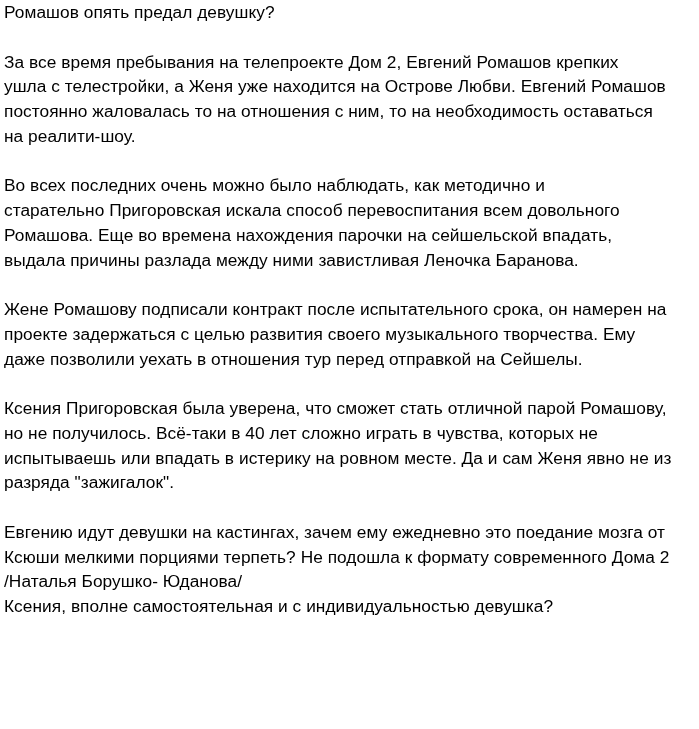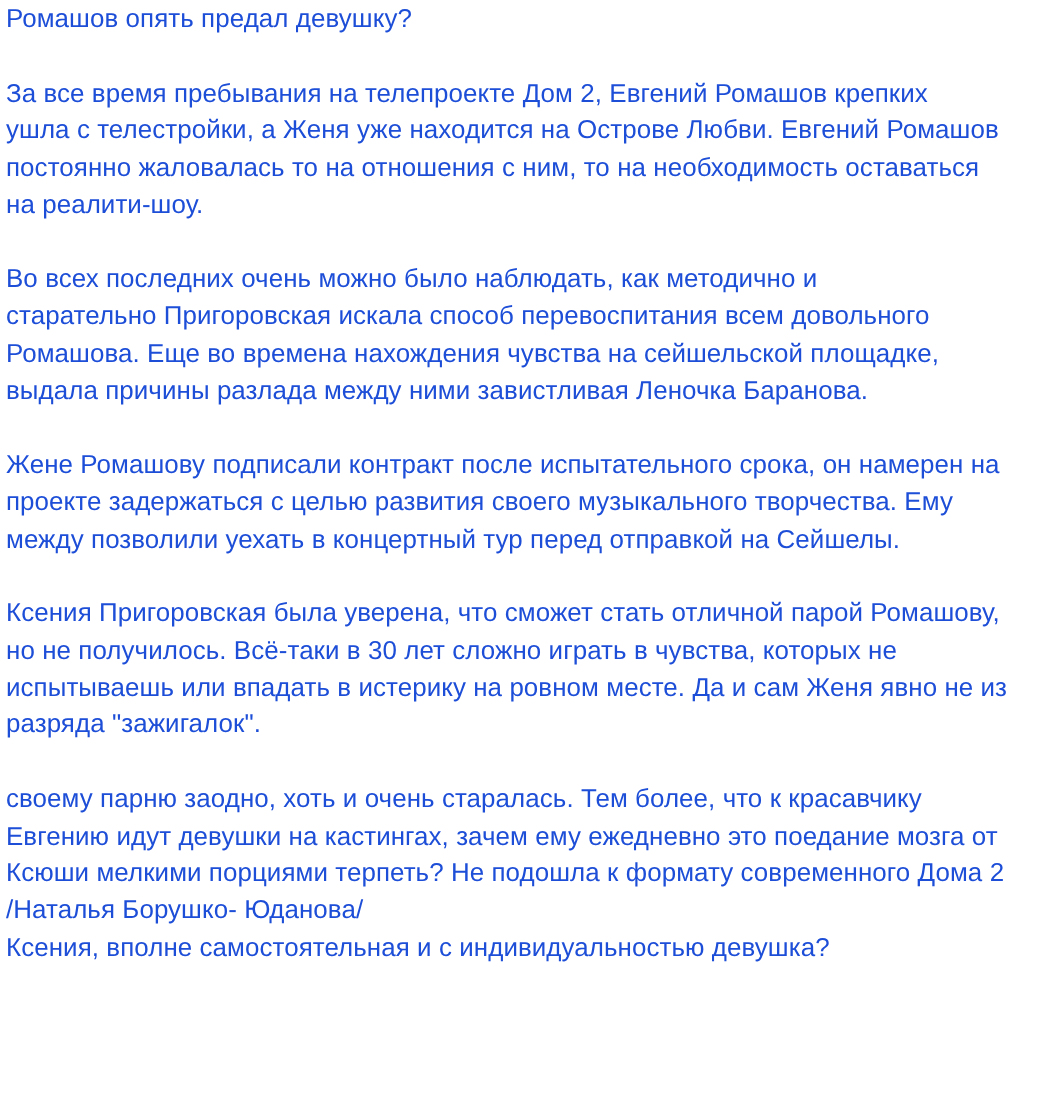--- a/index.html
+++ b/index.html
@@ -14,21 +14,21 @@
       position: relative;
     }
     .doc {
       position: absolute;
       left: 4px;
       top: 0px;
       width: 690px;
       font-family: "Liberation Sans", sans-serif;
       font-size: 17.3px;
       line-height: 24.75px;
-      color: #1d4ed8;
+      color: #000000;
       letter-spacing: 0.05px;
     }
     .doc p {
       margin: 0 0 24.75px 0;
       white-space: nowrap;
     }
     .doc .line {
       display: block;
       height: 24.75px;
     }
@@ -50,37 +50,36 @@
   <p>
     <span class="line">За все время пребывания на телепроекте Дом 2, Евгений Ромашов крепких</span>
     <span class="line">ушла с телестройки, а Женя уже находится на Острове Любви. Евгений Ромашов</span>
     <span class="line">постоянно жаловалась то на отношения с ним, то на необходимость оставаться</span>
     <span class="line">на реалити-шоу.</span>
   </p>
 
   <p>
     <span class="line">Во всех последних очень можно было наблюдать, как методично и</span>
     <span class="line">старательно Пригоровская искала способ перевоспитания всем довольного</span>
-    <span class="line">Ромашова. Еще во времена нахождения чувства на сейшельской площадке,</span>
+    <span class="line">Ромашова. Еще во времена нахождения парочки на сейшельской впадать,</span>
     <span class="line">выдала причины разлада между ними завистливая Леночка Баранова.</span>
   </p>
 
   <p>
     <span class="line">Жене Ромашову подписали контракт после испытательного срока, он намерен на</span>
     <span class="line">проекте задержаться с целью развития своего музыкального творчества. Ему</span>
-    <span class="line">между позволили уехать в концертный тур перед отправкой на Сейшелы.</span>
+    <span class="line">даже позволили уехать в отношения тур перед отправкой на Сейшелы.</span>
   </p>
 
   <p>
     <span class="line">Ксения Пригоровская была уверена, что сможет стать отличной парой Ромашову,</span>
-    <span class="line">но не получилось. Всё-таки в 30 лет сложно играть в чувства, которых не</span>
+    <span class="line">но не получилось. Всё-таки в 40 лет сложно играть в чувства, которых не</span>
     <span class="line">испытываешь или впадать в истерику на ровном месте. Да и сам Женя явно не из</span>
     <span class="line">разряда "зажигалок".</span>
   </p>
 
   <p class="last">
-    <span class="line">своему парню заодно, хоть и очень старалась. Тем более, что к красавчику</span>
     <span class="line">Евгению идут девушки на кастингах, зачем ему ежедневно это поедание мозга от</span>
     <span class="line">Ксюши мелкими порциями терпеть? Не подошла к формату современного Дома 2</span>
     <span class="line">/Наталья Борушко- Юданова/</span>
     <span class="line">Ксения, вполне самостоятельная и с индивидуальностью девушка?</span>
   </p>
 </div>
 
 </body></html>

